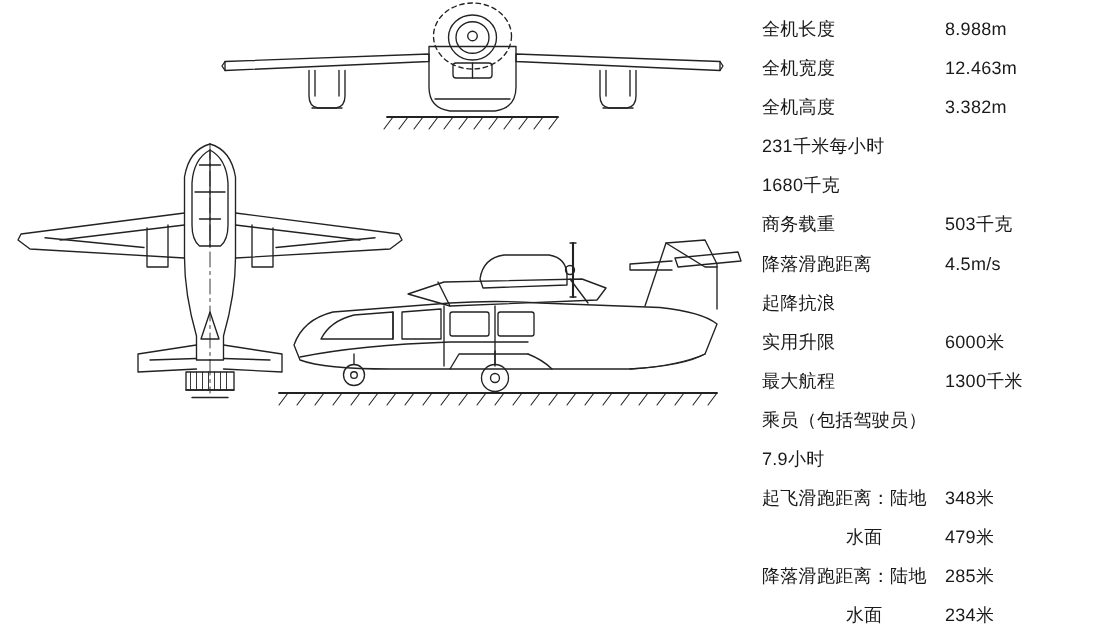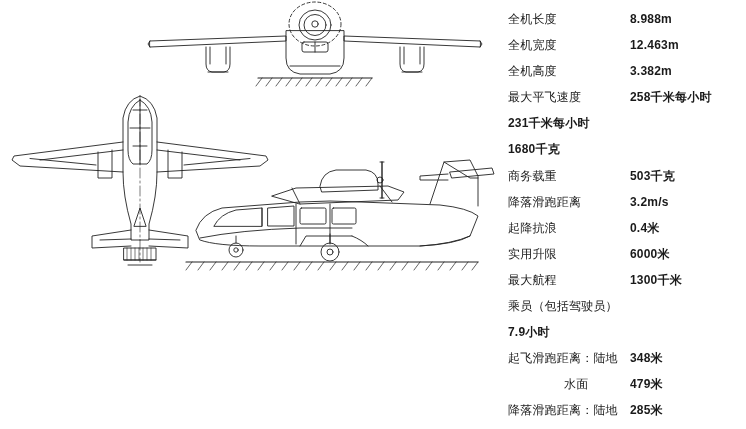--- a/index.html
+++ b/index.html
@@ -55,21 +55,20 @@
   .spec-label.indent {
     padding-left: 56px;
     width: 122px;
     flex: 0 0 122px;
     box-sizing: border-box;
   }
   .spec-value {
     flex: 1 1 auto;
     white-space: nowrap;
     letter-spacing: 0.2px;
-    font-weight: bold;
   }
 </style>
 </head>
 <body>
 
 <div id="page">
 
   <div id="drawing">
     <svg width="500" height="429" viewBox="0 0 500 429" xmlns="http://www.w3.org/2000/svg">
       <g fill="none" stroke="#222222" stroke-width="0.9" stroke-linejoin="round" stroke-linecap="round">
@@ -258,40 +257,35 @@
       </div>
       <div class="spec-row">
         <div class="spec-label">全机宽度</div>
         <div class="spec-value">12.463m</div>
       </div>
       <div class="spec-row">
         <div class="spec-label">全机高度</div>
         <div class="spec-value">3.382m</div>
       </div>
       <div class="spec-row">
-        <div class="spec-label">最大平飞速度</div>
-        <div class="spec-value">258千米每小时</div>
-      </div>
-      <div class="spec-row">
         <div class="spec-value">231千米每小时</div>
       </div>
       <div class="spec-row">
         <div class="spec-value">1680千克</div>
       </div>
       <div class="spec-row">
         <div class="spec-label">商务载重</div>
         <div class="spec-value">503千克</div>
       </div>
       <div class="spec-row">
         <div class="spec-label">降落滑跑距离</div>
-        <div class="spec-value">3.2m/s</div>
+        <div class="spec-value">4.5m/s</div>
       </div>
       <div class="spec-row">
         <div class="spec-label">起降抗浪</div>
-        <div class="spec-value">0.4米</div>
       </div>
       <div class="spec-row">
         <div class="spec-label">实用升限</div>
         <div class="spec-value">6000米</div>
       </div>
       <div class="spec-row">
         <div class="spec-label">最大航程</div>
         <div class="spec-value">1300千米</div>
       </div>
       <div class="spec-row">

